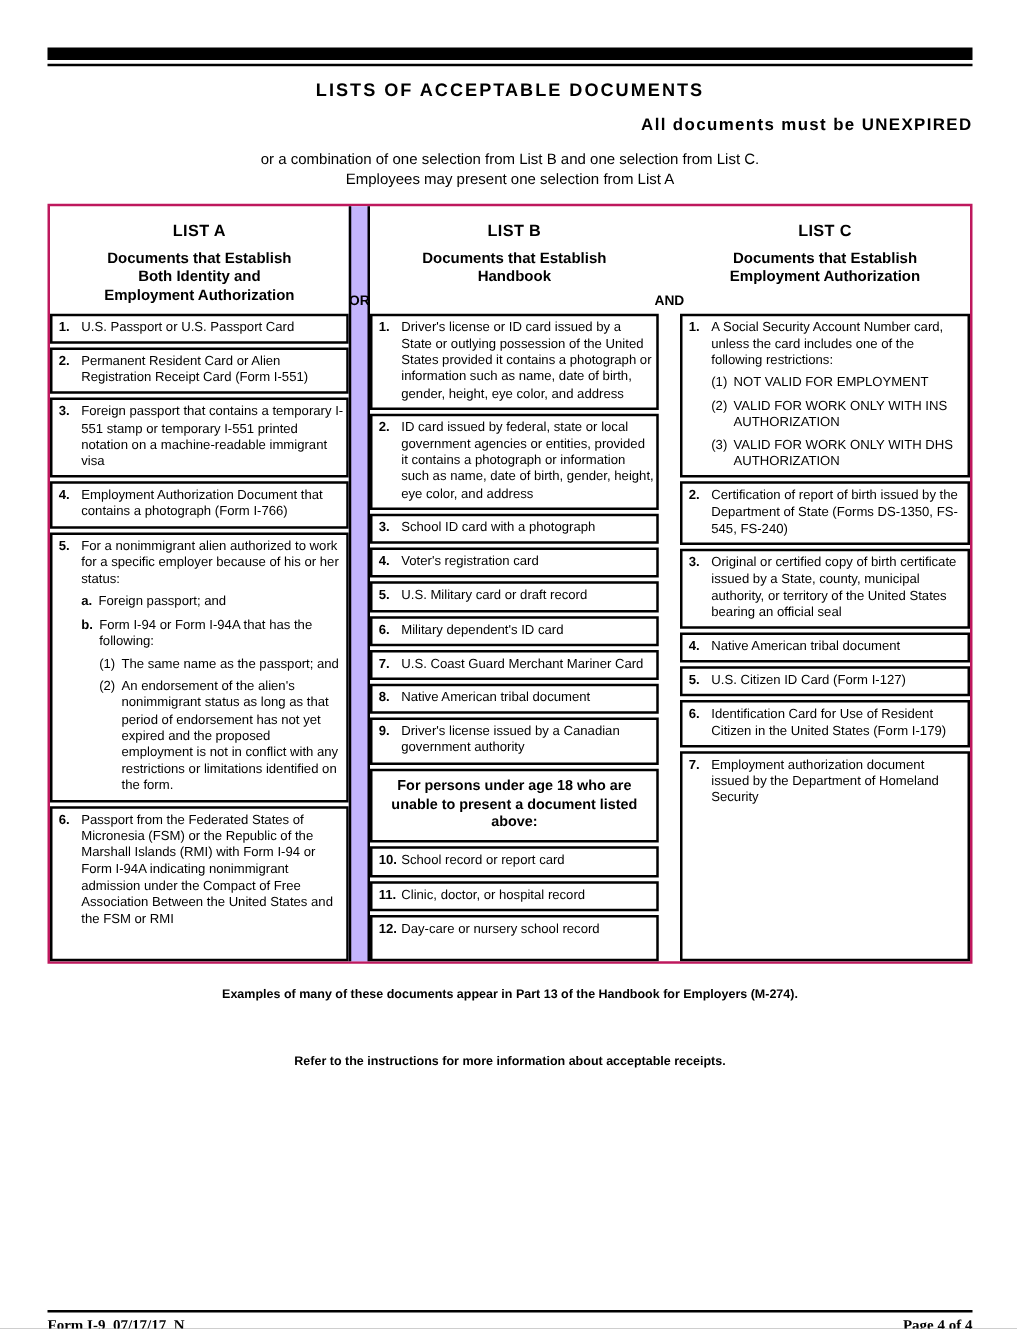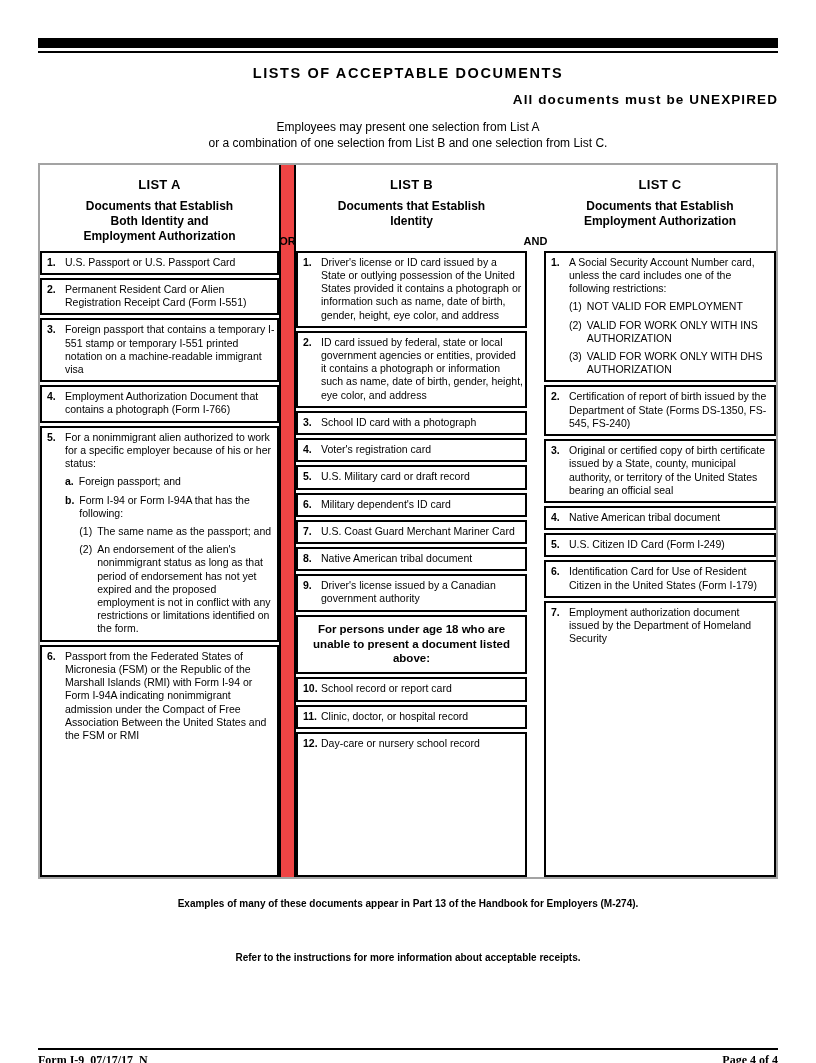--- a/index.html
+++ b/index.html
@@ -11,21 +11,21 @@
   }
   
   .bar-thick { height:10px; background:#000; }
   .bar-thin  { height:2px;  background:#000; margin-top:3px; }
 
   .title    { text-align:center; font-weight:bold; font-size:14.5px; letter-spacing:1.6px; margin-top:12px; }
   .subtitle { text-align:right; font-weight:bold; font-size:13.5px; letter-spacing:1.1px; margin-top:11px; }
   .intro    { text-align:center; font-size:12px; line-height:1.32; margin-top:13px; }
 
   
-  .doc-table { margin-top:11px; height:716px; display:flex; border:2px solid #a3a3a3; box-sizing:border-box;justify-content:space-between; }
+  .doc-table { margin-top:11px; height:608px; display:flex; border:2px solid #be185d; box-sizing:border-box;justify-content:space-between; }
   .col  { display:flex; flex-direction:column; box-sizing:border-box; min-width:0; }
   .colA { width:239px; }
   .colB { width:231px; }
   .colC { flex:1; }
   .col-header { height:86px; box-sizing:border-box; text-align:center; padding-top:12px; flex:0 0 auto; }
   .col-title  { font-size:13px; font-weight:bold; letter-spacing:0.3px; }
   .col-sub    { font-size:12px; font-weight:bold; line-height:1.28; margin-top:7px; }
 
   .strip { width:17px; flex:0 0 17px; position:relative; box-sizing:border-box; }
   .or-strip  { border-left:2px solid #000; border-right:2px solid #000; }
@@ -62,22 +62,22 @@
 
   <div>
     <div class="bar-thick"></div>
     <div class="bar-thin"></div>
   </div>
 
   <div class="title">LISTS OF ACCEPTABLE DOCUMENTS</div>
   <div class="subtitle">All documents must be UNEXPIRED</div>
 
   <div class="intro">
+    <div>or a combination of one selection from List B and one selection from List C.</div>
     <div>Employees may present one selection from List A</div>
-    <div>or a combination of one selection from List B and one selection from List C.</div>
   </div>
 
   <div class="doc-table">
 
     <div class="col colA">
       <div class="col-header">
         <div class="col-title">LIST A</div>
         <div class="col-sub">
             <div>Documents that Establish</div>
             <div>Both Identity and</div>
@@ -141,30 +141,30 @@
           </div>
           <div class="item-box">
             <span class="num">6.</span>
             <div class="itext">
               <div>Passport from the Federated States of Micronesia (FSM) or the Republic of the Marshall Islands (RMI) with Form I-94 or Form I-94A indicating nonimmigrant admission under the Compact of Free Association Between the United States and the FSM or RMI</div>
             </div>
           </div>
         </div>
     </div>
 
-    <div class="strip or-strip" style="background: #ef4444;">
+    <div class="strip or-strip" style="background: #c4b5fd;">
       <span class="conn">OR</span>
     </div>
 
     <div class="col colB">
       <div class="col-header">
         <div class="col-title">LIST B</div>
         <div class="col-sub">
             <div>Documents that Establish</div>
-            <div>Identity</div>
+            <div>Handbook</div>
           </div>
       </div>
       <div class="items">
           <div class="item-box">
             <span class="num">1.</span>
             <div class="itext">
               <div>Driver's license or ID card issued by a State or outlying possession of the United States provided it contains a photograph or information such as name, date of birth, gender, height, eye color, and address</div>
             </div>
           </div>
           <div class="item-box">
@@ -290,21 +290,21 @@
           </div>
           <div class="item-box">
             <span class="num">4.</span>
             <div class="itext">
               <div>Native American tribal document</div>
             </div>
           </div>
           <div class="item-box">
             <span class="num">5.</span>
             <div class="itext">
-              <div>U.S. Citizen ID Card (Form I-249)</div>
+              <div>U.S. Citizen ID Card (Form I-127)</div>
             </div>
           </div>
           <div class="item-box">
             <span class="num">6.</span>
             <div class="itext">
               <div>Identification Card for Use of Resident Citizen in the United States (Form I-179)</div>
             </div>
           </div>
           <div class="item-box">
             <span class="num">7.</span>

